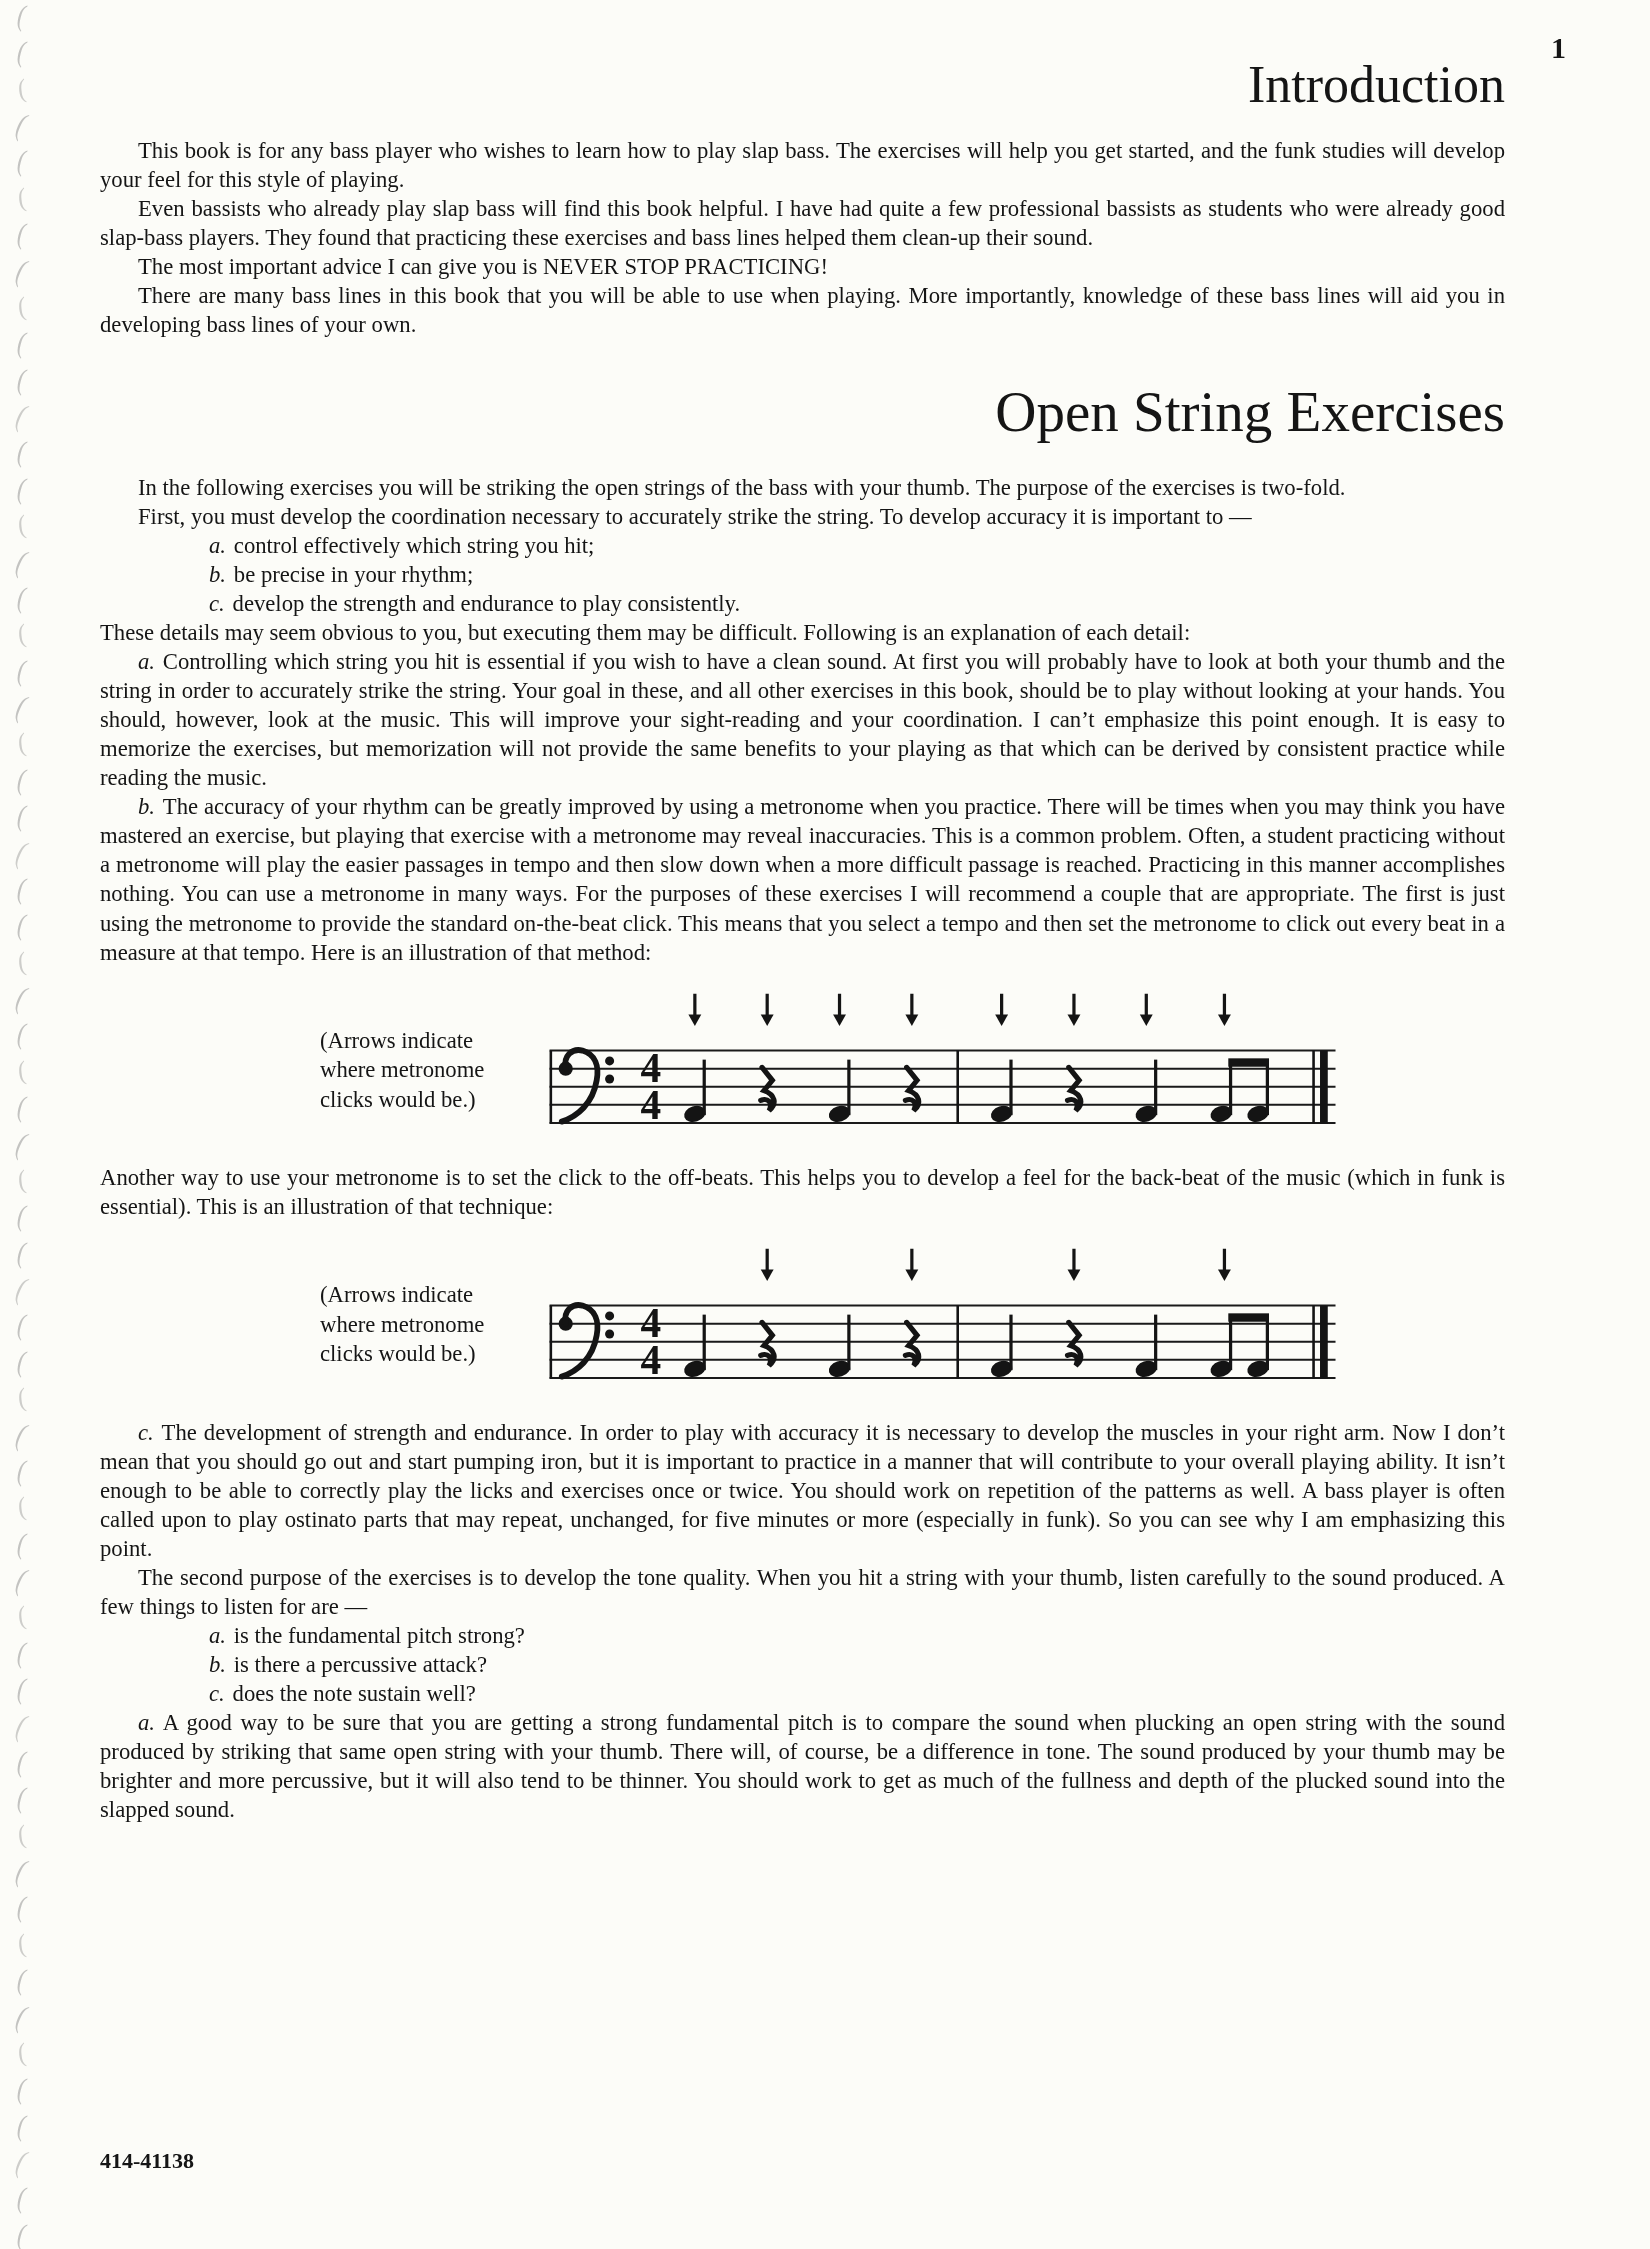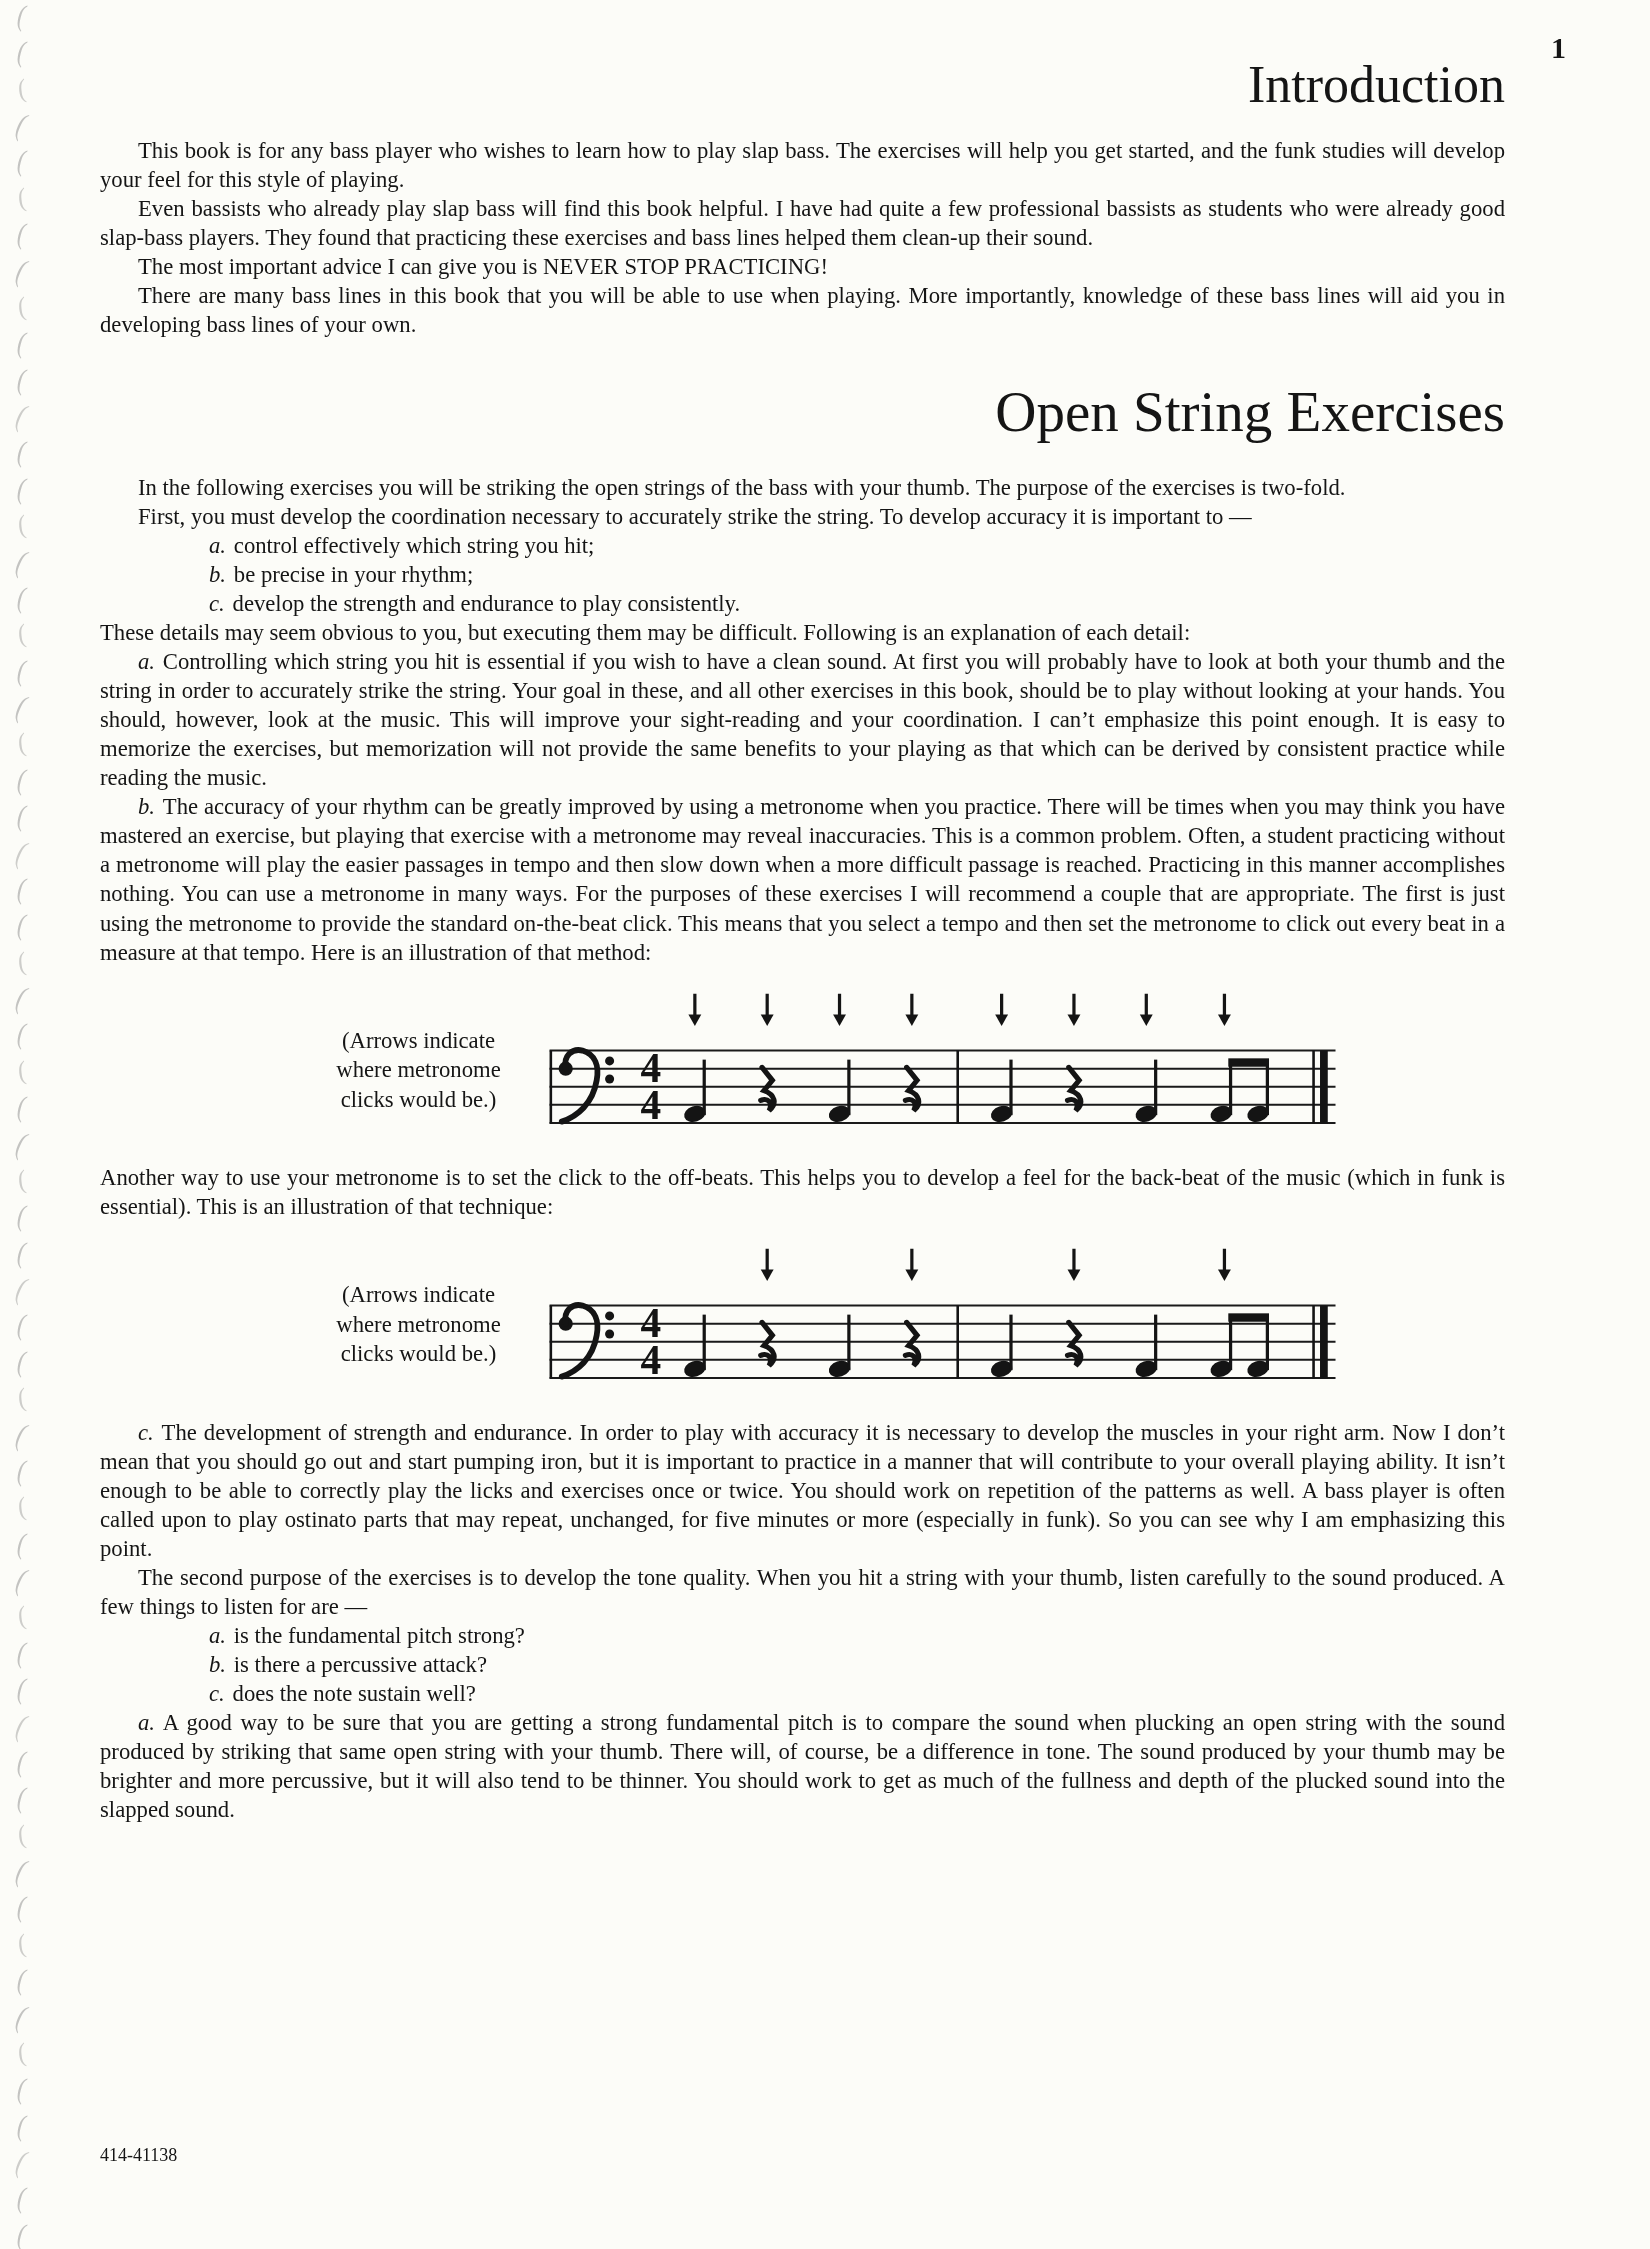--- a/index.html
+++ b/index.html
@@ -45,32 +45,32 @@
   p.ind{text-indent:38px;}
   .marker{font-style:italic;margin-right:7.8px;}
   .list-item{
     margin-left:109px;font-size:22.7px;line-height:1.28;
   }
   .figure{
     display:flex;align-items:center;gap:22px;
     margin:19.4px 0 22px 220px;
   }
   .fig-caption{
-    width:197px;font-size:22.7px;line-height:1.3;text-align:center;
+    width:197px;font-size:22.7px;line-height:1.3;text-align:left;
     margin-top:13px;text-indent:0;
   }
   svg.staff{display:block;}
   svg .sl{stroke:#1a1a1a;stroke-width:3;}
   svg rect, svg polygon, svg ellipse, svg circle{fill:#141414;}
   svg text.tsig{
     font-family:"Liberation Serif", serif;font-weight:bold;font-size:64px;
     fill:#141414;text-anchor:middle;
   }
   .footer{
-    position:absolute;left:100px;bottom:84px;font-size:18px;
+    position:absolute;left:100px;bottom:76px;font-size:22px;font-weight:bold;
   }
 </style>
 </head>
 <body>
 
 <svg width="0" height="0" style="position:absolute">
   <defs>
     <g id="qnote">
       <ellipse cx="0" cy="0" rx="17" ry="12" transform="rotate(-18)"></ellipse>
       <rect x="12" y="-84" width="5" height="86"></rect>

